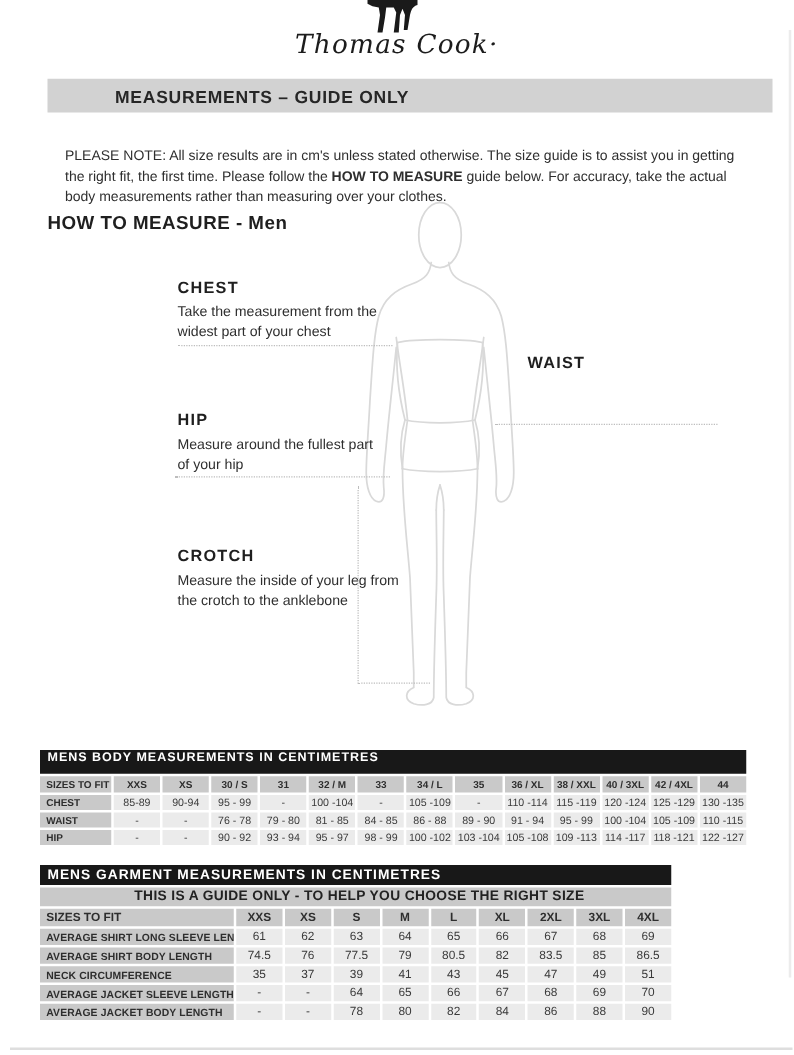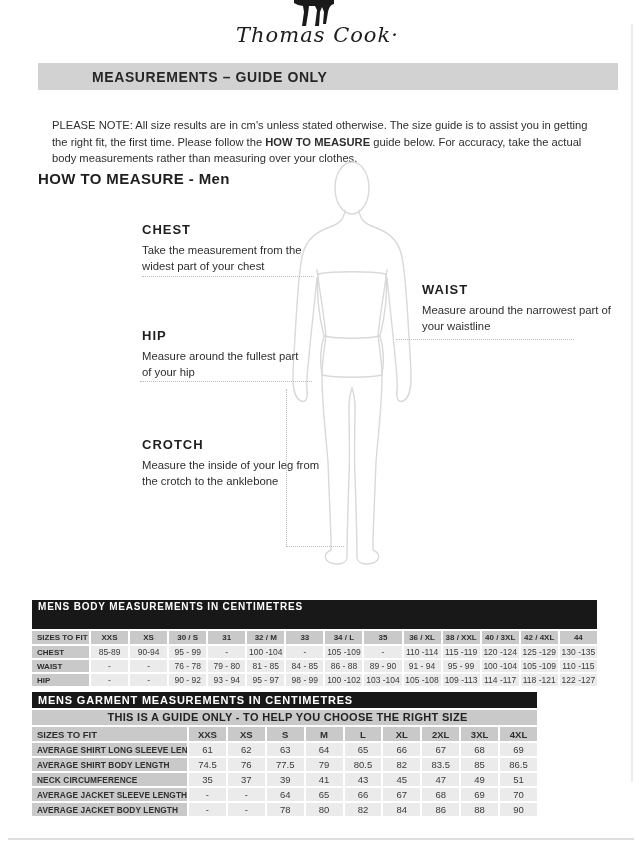--- a/index.html
+++ b/index.html
@@ -25,21 +25,21 @@
   .mlabel{position:absolute;}
   .mlabel h4{margin:0 0 5px 0;font-size:13px;font-weight:bold;letter-spacing:1px;color:#1f1f1f;}
   .mlabel p{margin:0;font-size:11.3px;line-height:16px;color:#2e2e2e;}
 
   .leader{position:absolute;height:0;border-top:1px dotted #bdbdbd;}
   .vleader{position:absolute;width:0;border-left:1px dotted #bdbdbd;}
 
   
   .twrap{position:absolute;}
   .titlebar{background:#181818;color:#ffffff;font-weight:bold;letter-spacing:.8px;padding-left:6px;}
-  .t1-title{width:559px;height:29px;line-height:13px;font-size:10px;}
+  .t1-title{width:559px;height:19px;line-height:13px;font-size:10px;}
   .t2-title{width:499px;height:16px;line-height:16px;font-size:11px;}
   .subtitlebar{background:#c9c9c9;color:#222;font-weight:bold;font-size:11px;letter-spacing:.3px;
                width:499px;height:15px;line-height:15px;padding-left:6px;margin-top:2px;text-align:center;}
   table.sizetable{border-collapse:separate;border-spacing:2px;table-layout:fixed;margin-left:-2px;}
   table.sizetable th,table.sizetable td{overflow:hidden;white-space:nowrap;padding:0;}
   .t1{width:569px;}
   .t1 th.lbl{width:52px;}
   .t1 thead th{background:#c9c9c9;font-size:8px;font-weight:bold;color:#2e2e2e;height:13px;text-align:center;}
   .t1 thead th.lbl,.t1 tbody th.lbl{text-align:left;padding-left:5px;}
   .t1 tbody th{background:#c9c9c9;font-size:8px;color:#2e2e2e;height:12px;}
@@ -92,21 +92,20 @@
   </svg>
 
   <div class="mlabel" style="left:142px;top:222px;width:180px">
     <h4>CHEST</h4>
     <p>Take the measurement from the widest part of your chest</p>
   </div>
   <div class="leader" style="left:142px;top:276px;width:172px"></div>
 
   <div class="mlabel" style="left:422px;top:282px;width:200px">
     <h4>WAIST</h4>
-    <p>Measure around the narrowest part of  your waistline</p>
   </div>
   <div class="leader" style="left:396px;top:339px;width:178px"></div>
 
   <div class="mlabel" style="left:142px;top:328px;width:160px">
     <h4>HIP</h4>
     <p>Measure around the fullest part of your hip</p>
   </div>
   <div class="leader" style="left:140px;top:381px;width:172px"></div>
 
   <div class="mlabel" style="left:142px;top:437px;width:185px">

